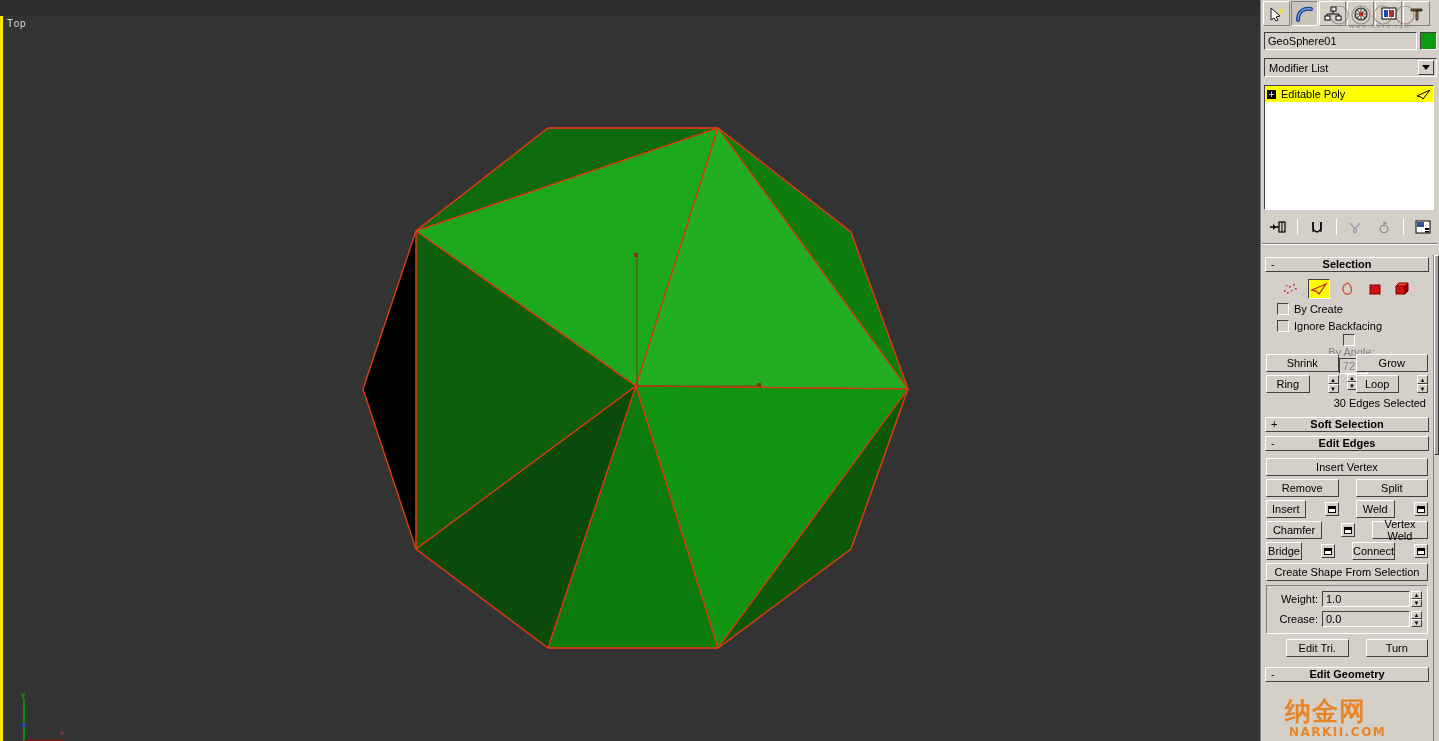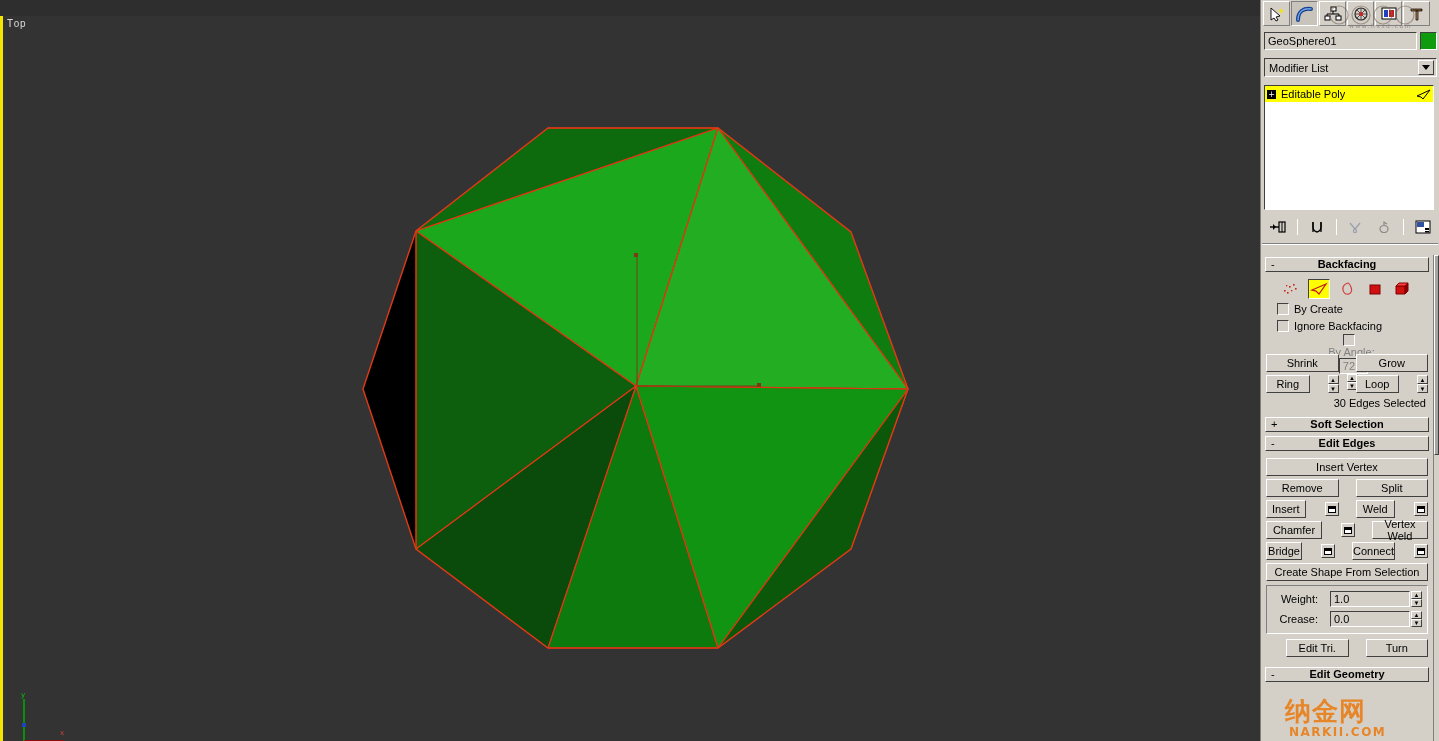--- a/index.html
+++ b/index.html
@@ -291,21 +291,21 @@
   .group-box {
     margin-top: 4px;
     border: 1px solid #808080;
     border-top-color: #808080; border-left-color: #808080;
     border-right-color: #ffffff; border-bottom-color: #ffffff;
     padding: 4px 5px 5px 5px;
   }
   .labeled-field { display: flex; align-items: center; height: 18px; }
   .labeled-field .lf-label {
     width: 46px; text-align: right; font-size: 11px; color: #000;
-    margin-right: 12px;
+    margin-right: 4px;
   }
 
   
   #watermark-cn {
     position: absolute; left: 1283px; top: 694px;
     width: 150px; height: 47px;
     pointer-events: none;
     opacity: .92;
   }
   #watermark-top {
@@ -489,21 +489,21 @@
           <rect x="10" y="11" width="4" height="1.5" fill="#000"></rect>
         </svg>
       </div>
     </div>
     <div id="stack-toolbar-divider"></div>
 
     <div id="rollout-area">
 
       <div class="rollout-header">
         <span class="rh-sign">-</span>
-        <span class="rh-title">Backfacing</span>
+        <span class="rh-title">Selection</span>
       </div>
       <div class="rollout-body">
 
         <div id="subobj-row">
           <div class="subobj-btn">
             <svg width="18" height="16" viewBox="0 0 18 16">
               <g fill="#d02020">
                 <rect x="2" y="9" width="1.6" height="1.6"></rect>
                   <rect x="5" y="11" width="1.6" height="1.6"></rect>
                 <rect x="7" y="5" width="1.6" height="1.6"></rect>

